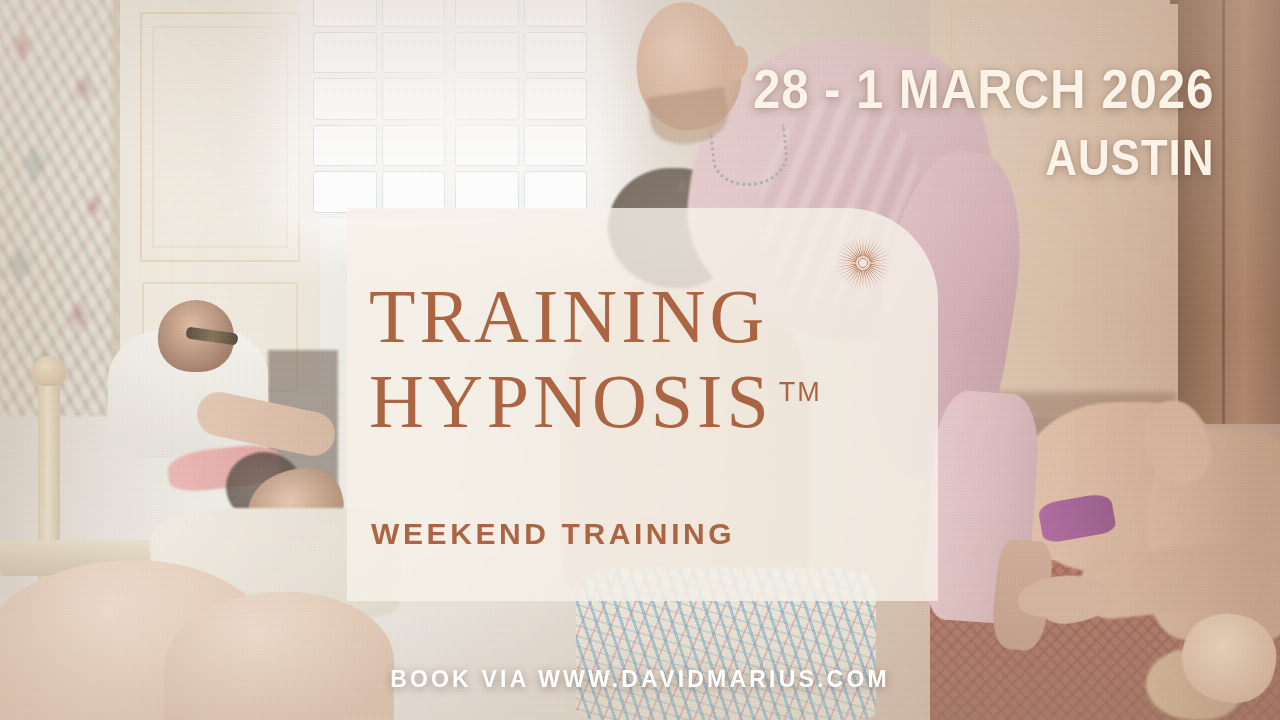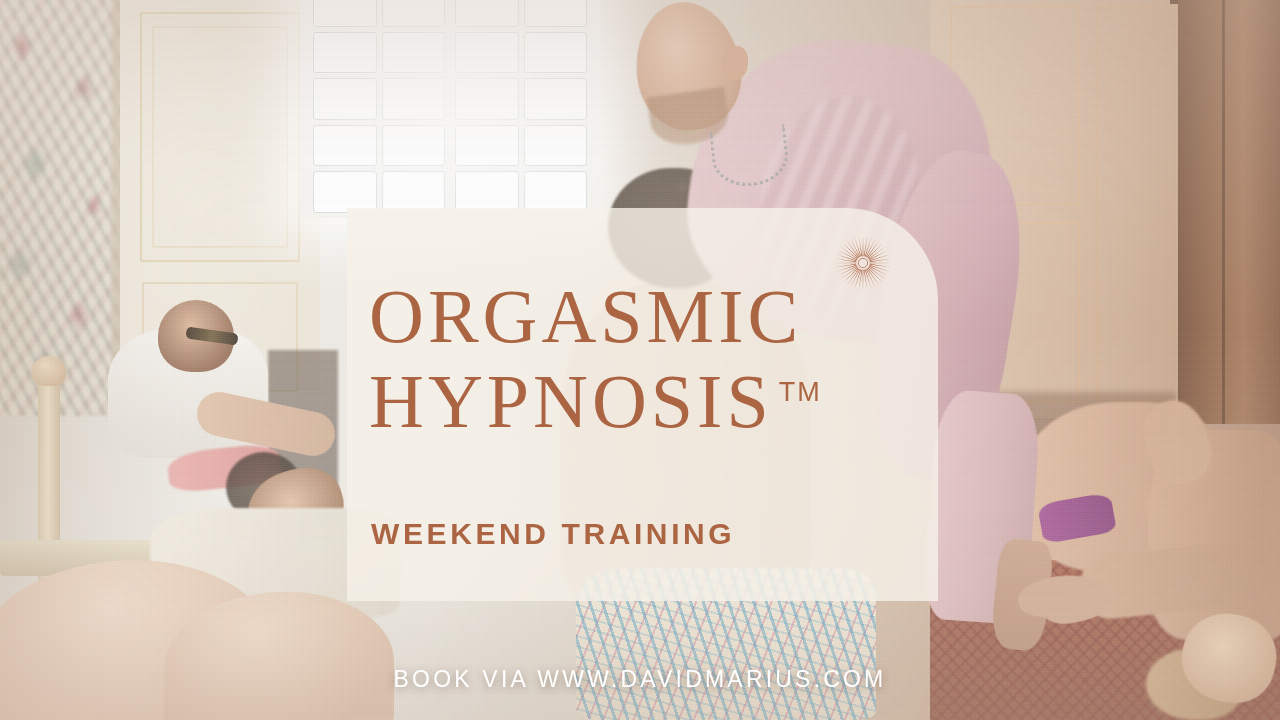--- a/index.html
+++ b/index.html
@@ -392,21 +392,21 @@
     color:#AC6543;
     white-space:nowrap;
   }
 
   .book-line{
     position:absolute; left:0; right:0; top:666px;
     text-align:center;
     color:#FFFFFF;
     font-family:"Liberation Sans", sans-serif;
     font-size:23px;
-    font-weight:400;
+    font-weight:700;
     letter-spacing:3.2px;
     text-shadow:0 2px 8px rgba(80,56,42,.45);
     white-space:nowrap;
   }
 </style>
 </head>
 <body>
 
 <div id="poster">
 
@@ -499,32 +499,36 @@
     <div class="ear"></div>
     <div class="beard"></div>
     <div class="necklace"></div>
 
     <div class="warmth"></div>
     <div class="haze"></div>
     <div class="grain"></div>
     <div class="vignette"></div>
   </div>
 
+  <div class="date-block">
+    <div class="date-line">28 - 1 MARCH 2026</div>
+    <div class="city-line">AUSTIN</div>
+  </div>
 
   <div class="card">
 
     <svg class="sunburst" viewBox="0 0 100 100">
       <g id="rays" fill="#AC6543">
           <path d="M49.41,39.02L50.00,5.00L50.59,39.02ZM51.13,39.06L57.04,5.55L52.30,39.24ZM52.83,39.37L63.91,7.20L53.96,39.74ZM54.46,39.94L70.43,9.90L55.52,40.48ZM55.98,40.76L76.45,13.59L56.94,41.46ZM57.35,41.81L81.82,18.18L58.19,42.65ZM58.54,43.06L86.41,23.55L59.24,44.02ZM59.52,44.48L90.10,29.57L60.06,45.54ZM60.26,46.04L92.80,36.09L60.63,47.17ZM60.76,47.70L94.45,42.96L60.94,48.87ZM60.98,49.41L95.00,50.00L60.98,50.59ZM60.94,51.13L94.45,57.04L60.76,52.30ZM60.63,52.83L92.80,63.91L60.26,53.96ZM60.06,54.46L90.10,70.43L59.52,55.52ZM59.24,55.98L86.41,76.45L58.54,56.94ZM58.19,57.35L81.82,81.82L57.35,58.19ZM56.94,58.54L76.45,86.41L55.98,59.24ZM55.52,59.52L70.43,90.10L54.46,60.06ZM53.96,60.26L63.91,92.80L52.83,60.63ZM52.30,60.76L57.04,94.45L51.13,60.94ZM50.59,60.98L50.00,95.00L49.41,60.98ZM48.87,60.94L42.96,94.45L47.70,60.76ZM47.17,60.63L36.09,92.80L46.04,60.26ZM45.54,60.06L29.57,90.10L44.48,59.52ZM44.02,59.24L23.55,86.41L43.06,58.54ZM42.65,58.19L18.18,81.82L41.81,57.35ZM41.46,56.94L13.59,76.45L40.76,55.98ZM40.48,55.52L9.90,70.43L39.94,54.46ZM39.74,53.96L7.20,63.91L39.37,52.83ZM39.24,52.30L5.55,57.04L39.06,51.13ZM39.02,50.59L5.00,50.00L39.02,49.41ZM39.06,48.87L5.55,42.96L39.24,47.70ZM39.37,47.17L7.20,36.09L39.74,46.04ZM39.94,45.54L9.90,29.57L40.48,44.48ZM40.76,44.02L13.59,23.55L41.46,43.06ZM41.81,42.65L18.18,18.18L42.65,41.81ZM43.06,41.46L23.55,13.59L44.02,40.76ZM44.48,40.48L29.57,9.90L45.54,39.94ZM46.04,39.74L36.09,7.20L47.17,39.37ZM47.70,39.24L42.96,5.55L48.87,39.06Z" fill="#AC6543"></path>
         </g>
       <circle cx="50" cy="50" r="7.5" fill="none" stroke="#AC6543" stroke-width="1.2"></circle>
     </svg>
 
     <div class="title-wrap">
-      <div class="title-line l1">ORGASMIC</div>
+      <div class="title-line l1">TRAINING</div>
       <div class="title-line l2"><span>HYPNOSIS</span><span class="tm">TM</span></div>
     </div>
 
     <div class="subtitle">WEEKEND TRAINING</div>
   </div>
 
   <div class="book-line">BOOK VIA WWW.DAVIDMARIUS.COM</div>
 
 </div>
 

